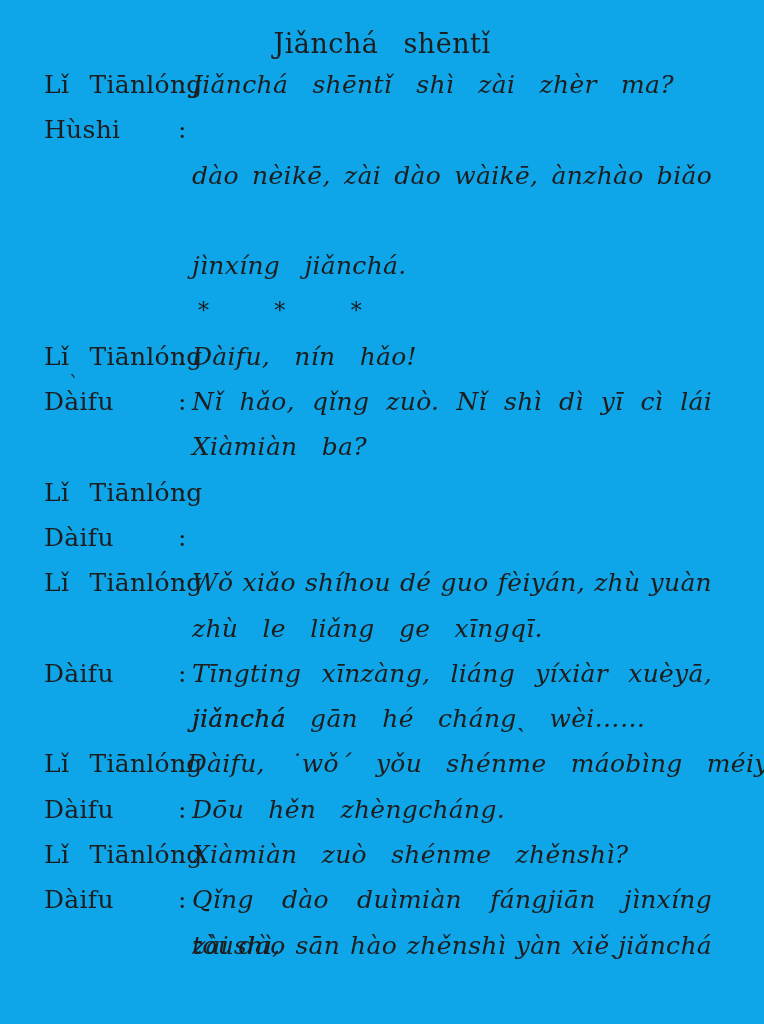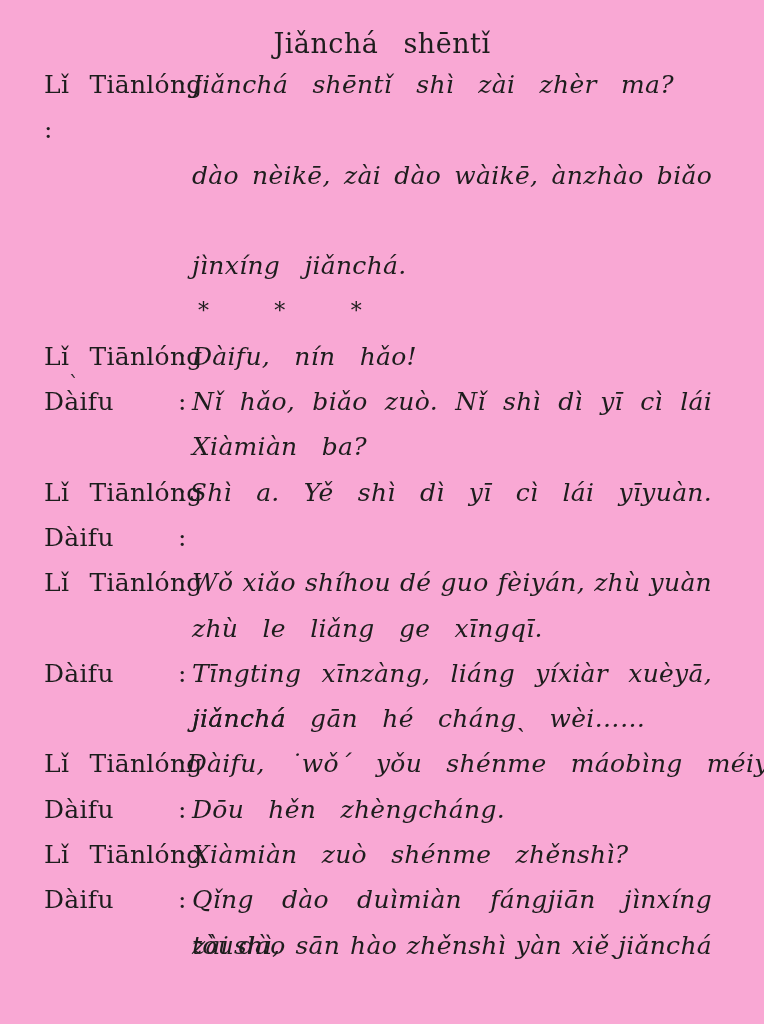--- a/index.html
+++ b/index.html
@@ -1,20 +1,20 @@
 <!DOCTYPE html>
 <html><head>
 <meta charset="utf-8">
 <style>
   html, body { margin: 0; padding: 0; background: #ffffff; }
   .page {
     position: relative;
     width: 764px;
     height: 1024px;
-    background: #f9a8d4;
+    background: #0ea5e9;
     color: #1d1d1d;
     font-family: "DejaVu Serif", "Liberation Serif", serif;
     overflow: hidden;
   }
   .title {
     padding-top: 26px;
     height: 36px;
     line-height: 36px;
     text-align: center;
     font-size: 27px;
@@ -57,20 +57,21 @@
 
   <div class="rows">
 
     <div class="row">
       <div class="spk">Lǐ Tiānlóng</div>
       <div class="col">:</div>
       <div class="sp">Jiǎnchá shēntǐ shì zài zhèr ma?</div>
     </div>
 
     <div class="row">
+      <div class="spk">Hùshi</div>
       <div class="col">:</div>
     </div>
 
     <div class="row">
       <div class="spk"></div>
       <div class="col"></div>
       <div class="sp j">dào nèikē, zài dào wàikē, ànzhào biǎo</div>
     </div>
 
     <div class="row">
@@ -96,33 +97,32 @@
 
     <div class="row">
       <div class="spk">Lǐ Tiānlóng</div>
       <div class="col">:</div>
       <div class="sp">Dàifu, nín hǎo!</div>
     </div>
 
     <div class="row">
       <div class="spk">Dàifu</div>
       <div class="col">:</div>
-      <div class="sp j">Nǐ hǎo, biǎo zuò. Nǐ shì dì yī cì lái</div>
+      <div class="sp j">Nǐ hǎo, qǐng zuò. Nǐ shì dì yī cì lái</div>
     </div>
 
     <div class="row">
       <div class="spk"></div>
       <div class="col"></div>
       <div class="sp">Xiàmiàn ba?</div>
     </div>
 
     <div class="row">
       <div class="spk">Lǐ Tiānlóng</div>
       <div class="col">:</div>
-      <div class="sp">Shì a. Yě shì dì yī cì lái yīyuàn.</div>
     </div>
 
     <div class="row">
       <div class="spk">Dàifu</div>
       <div class="col">:</div>
     </div>
 
     <div class="row">
       <div class="spk">Lǐ Tiānlóng</div>
       <div class="col">:</div>

